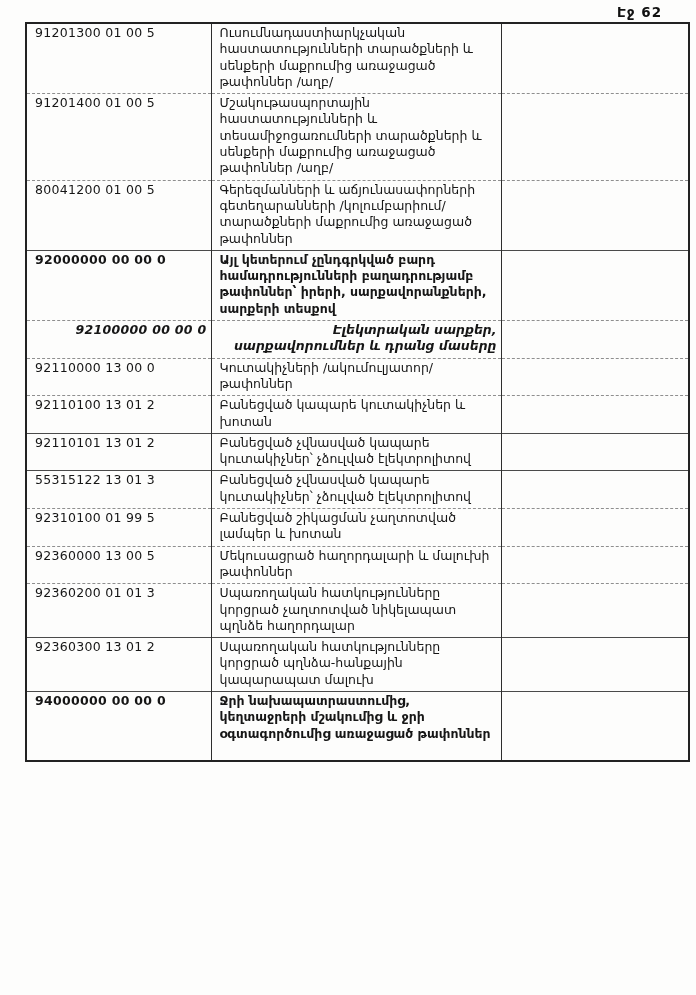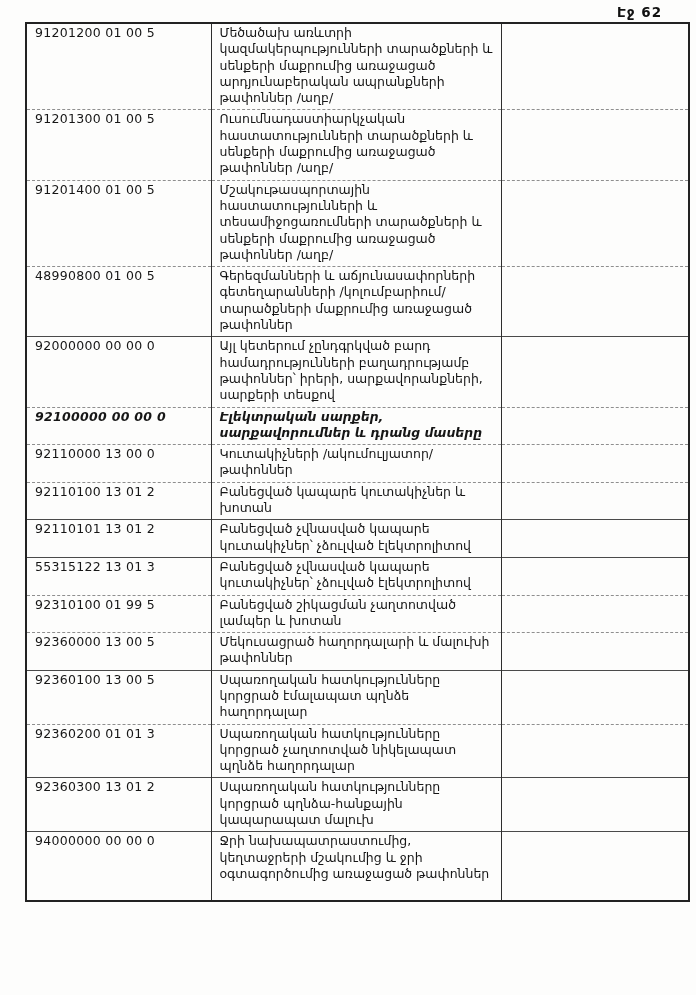--- a/index.html
+++ b/index.html
@@ -34,53 +34,48 @@
     vertical-align:top;
     font-size:12.5px;
     line-height:16.3px;
     padding:1px 4px 3px 8px;
     border-left:1px solid #2e2e2e;
     word-wrap:break-word;
   }
   td.code{letter-spacing:0.3px;white-space:nowrap;overflow:hidden;}
   tr.sep-solid td{border-top:1px solid #4a4a4a;}
   tr.sep-dashed td{border-top:1px dashed #8f8f8f;margin-top:17px;}
-  tr.style-bold td{font-weight:normal;}
-  tr.style-italic td{font-style:italic;font-weight:bold;}
+  tr.style-bold td{font-weight:bold;}
+  tr.style-italic td{font-style:italic;font-weight:bold;text-align:right;}
   tr.h-pad18 td{height:64px;}
 </style>
 </head>
 <body>
 
 <div class="page-label">Էջ 62</div>
 
 <table class="waste">
   <colgroup>
     <col class="c-code">
     <col class="c-desc">
     <col class="c-note">
   </colgroup>
   <tbody id="tbody">
-      <tr class=" style-normal">
-        <td class="code">91201200 01 00 5</td>
-        <td class="desc">Մեծածախ  առևտրի կազմակերպությունների տարածքների և սենքերի մաքրումից առաջացած արդյունաբերական ապրանքների թափոններ /աղբ/</td>
-        <td class="note"></td>
-      </tr>
       <tr class="sep-dashed style-normal">
         <td class="code">91201300 01 00 5</td>
         <td class="desc">Ուսումնադաստիարկչական հաստատությունների տարածքների և սենքերի մաքրումից առաջացած թափոններ /աղբ/</td>
         <td class="note"></td>
       </tr>
       <tr class="sep-dashed style-normal">
         <td class="code">91201400 01 00 5</td>
         <td class="desc">Մշակութասպորտային հաստատությունների և տեսամիջոցառումների տարածքների և սենքերի մաքրումից առաջացած թափոններ /աղբ/</td>
         <td class="note"></td>
       </tr>
       <tr class="sep-dashed style-normal">
-        <td class="code">48990800 01 00 5</td>
+        <td class="code">80041200 01 00 5</td>
         <td class="desc">Գերեզմանների և աճյունասափորների գետեղարանների /կոլումբարիում/ տարածքների մաքրումից առաջացած թափոններ</td>
         <td class="note"></td>
       </tr>
       <tr class="sep-solid style-bold">
         <td class="code">92000000 00 00 0</td>
         <td class="desc">Այլ կետերում չընդգրկված բարդ համադրությունների բաղադրությամբ թափոններ՝ իրերի, սարքավորանքների, սարքերի տեսքով</td>
         <td class="note"></td>
       </tr>
       <tr class="sep-dashed style-italic">
         <td class="code">92100000 00 00 0</td>
@@ -110,25 +105,20 @@
       <tr class="sep-dashed style-normal">
         <td class="code">92310100 01 99 5</td>
         <td class="desc">Բանեցված շիկացման չաղտոտված լամպեր և խոտան</td>
         <td class="note"></td>
       </tr>
       <tr class="sep-dashed style-normal">
         <td class="code">92360000 13 00 5</td>
         <td class="desc">Մեկուսացրած հաղորդալարի և մալուխի թափոններ</td>
         <td class="note"></td>
       </tr>
-      <tr class="sep-solid style-normal">
-        <td class="code">92360100 13 00 5</td>
-        <td class="desc">Սպառողական հատկությունները կորցրած էմալապատ պղնձե հաղորդալար</td>
-        <td class="note"></td>
-      </tr>
       <tr class="sep-dashed style-normal">
         <td class="code">92360200 01 01 3</td>
         <td class="desc">Սպառողական հատկությունները կորցրած չաղտոտված նիկելապատ պղնձե հաղորդալար</td>
         <td class="note"></td>
       </tr>
       <tr class="sep-solid style-normal">
         <td class="code">92360300 13 01 2</td>
         <td class="desc">Սպառողական հատկությունները կորցրած պղնձա-հանքային կապարապատ մալուխ</td>
         <td class="note"></td>
       </tr>

